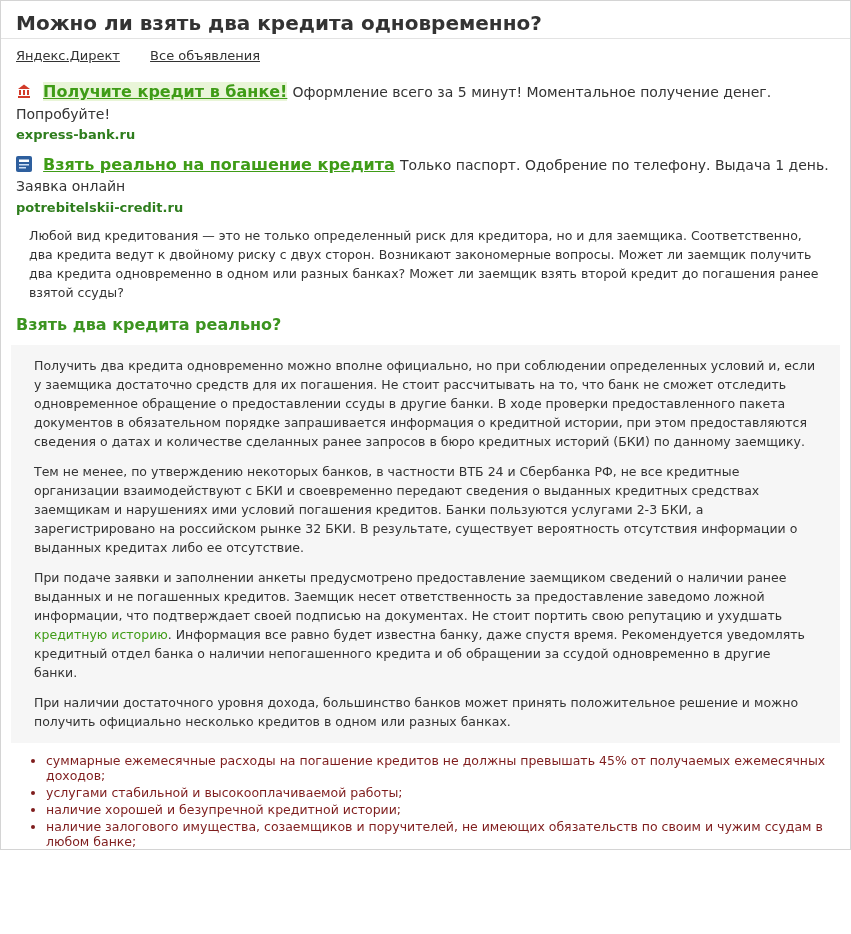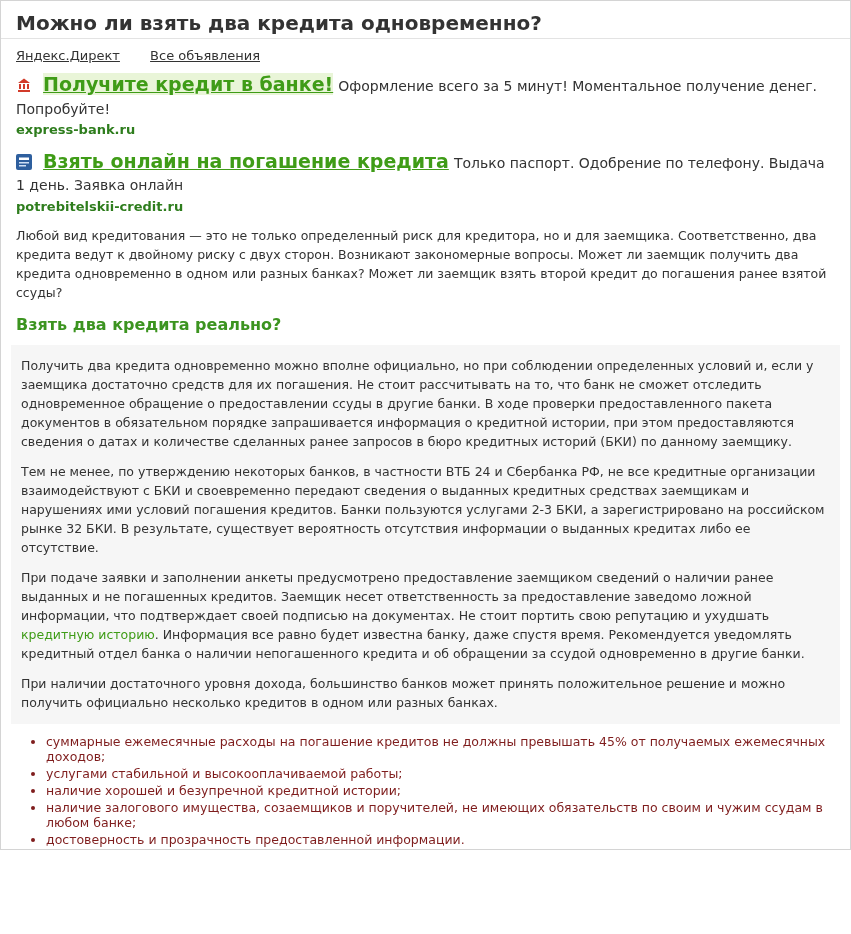--- a/index.html
+++ b/index.html
@@ -7,31 +7,31 @@
     width:851px; height:850px; box-sizing:border-box;
     border:1px solid #d4d4d4; background:#fff;
     padding:8px 15px 0 15px; overflow:hidden;
     font-family:"DejaVu Sans","Liberation Sans",sans-serif;
     color:#333;
   }
   .page-title { font-size:20px; font-weight:bold; color:#333; margin:2px 0 3px; }
   .post-date  { font-size:12px; color:#9a9a9a; margin-bottom:7px; }
   .divider    { height:1px; background:#e3e3e3; margin:0 -15px 9px -15px; }
 
-  .direct-header { font-size:13px; margin-bottom:9px; }
+  .direct-header { font-size:13px; margin-bottom:18px; }
   .dh-link { color:#333; text-decoration:underline; margin-right:26px; cursor:pointer; }
 
   .ad { margin-bottom:10px; line-height:1.35; }
   .favicon { display:inline-block; width:16px; height:16px; vertical-align:-2px; margin-right:6px; }
-  .ad-title { color:#3f9c17; font-size:19px; font-weight:bold; text-decoration:underline; cursor:pointer;text-align:right; }
+  .ad-title { color:#3f9c17; font-size:16px; font-weight:bold; text-decoration:underline; cursor:pointer;text-align:right; }
   .hl { background:#e9f5d8; }
   .ad-text { font-size:14px; color:#333; }
   .ad-url { display:block; color:#2e7d1d; font-size:13px; margin-top:2px; text-decoration:none; cursor:pointer; width:max-content;font-weight:bold; }
 
-  .body-p { font-size:12.5px; line-height:19px; margin:0 0 11px; color:#333; }
+  .body-p { font-size:12.5px; line-height:19px; margin:0 13px 11px; color:#333; }
   .green-h { font-size:16px; font-weight:bold; color:#3c9420; margin:13px 0 9px; }
   .gray-box { background:#f6f6f6; padding:11px 10px 1px 10px; margin:11px -5px 10px -5px; }
   .inline-link { color:#3f9c17; text-decoration:none; cursor:pointer; }
   .cond-list { margin:0 0 11px 0; padding-left:30px; }
   .cond-list li { font-size:12.5px; line-height:15px; margin-bottom:2px; color:#7f1d1d; }
 </style>
 </head>
 <body>
 
 <div class="page">
@@ -61,21 +61,21 @@
   </div>
 
   <div class="ad">
     <div>
       <span class="favicon"><svg width="16" height="16" viewBox="0 0 16 16">
             <rect width="16" height="16" rx="2" fill="#2e5f9e"></rect>
             <rect x="3" y="3.5" width="10" height="2.5" fill="#ffffff"></rect>
             <rect x="3" y="8" width="10" height="1.5" fill="#cfe0f5"></rect>
             <rect x="3" y="11" width="7" height="1.5" fill="#cfe0f5"></rect>
           </svg></span>
-      <a class="ad-title">Взять онлайн на погашение кредита</a>
+      <a class="ad-title">Взять реально на погашение кредита</a>
       <span class="ad-text">Только паспорт. Одобрение по телефону. Выдача 1 день. Заявка онлайн</span>
     </div>
     <a class="ad-url">potrebitelskii-credit.ru</a>
   </div>
 
   <p class="body-p">Любой вид кредитования — это не только определенный риск для кредитора, но и для заемщика. Соответственно, два кредита ведут к двойному риску с двух сторон. Возникают закономерные вопросы. Может ли заемщик получить два кредита одновременно в одном или разных банках? Может ли заемщик взять второй кредит до погашения ранее взятой ссуды?</p>
 
   <h2 class="green-h">Взять два кредита реально?</h2>
 
   <div class="gray-box">

